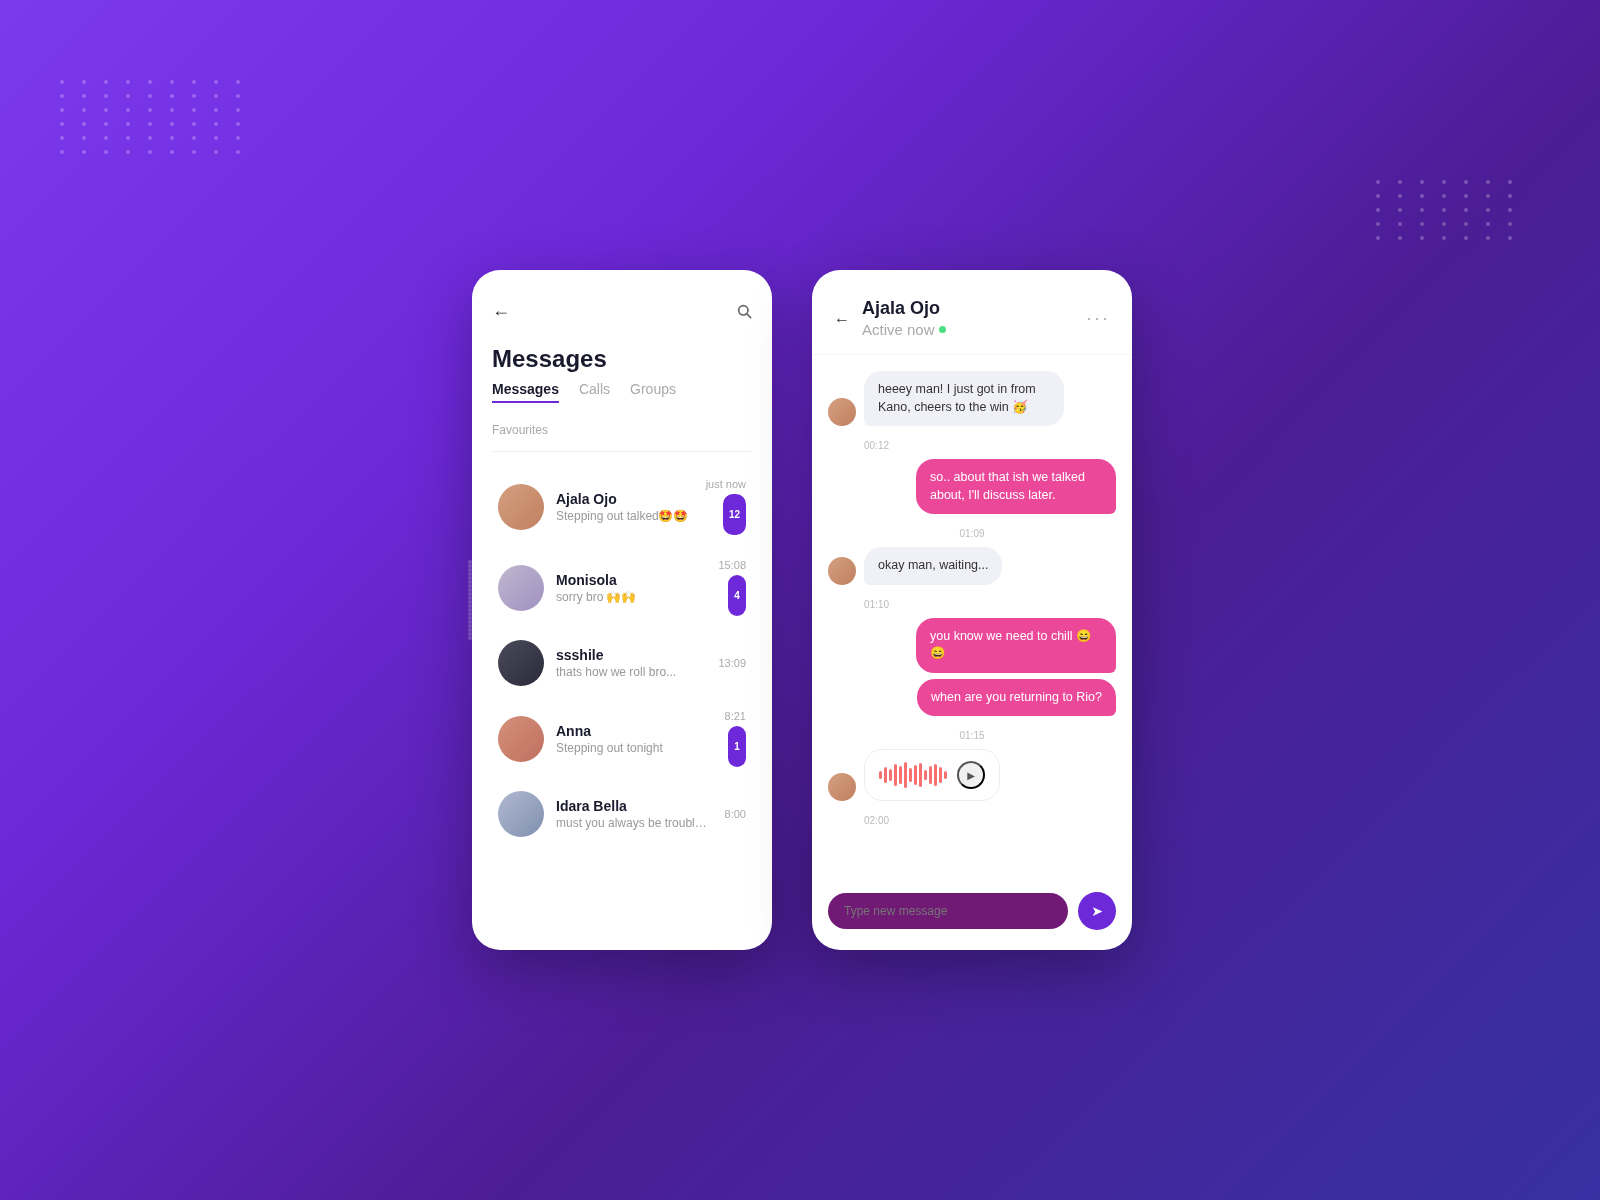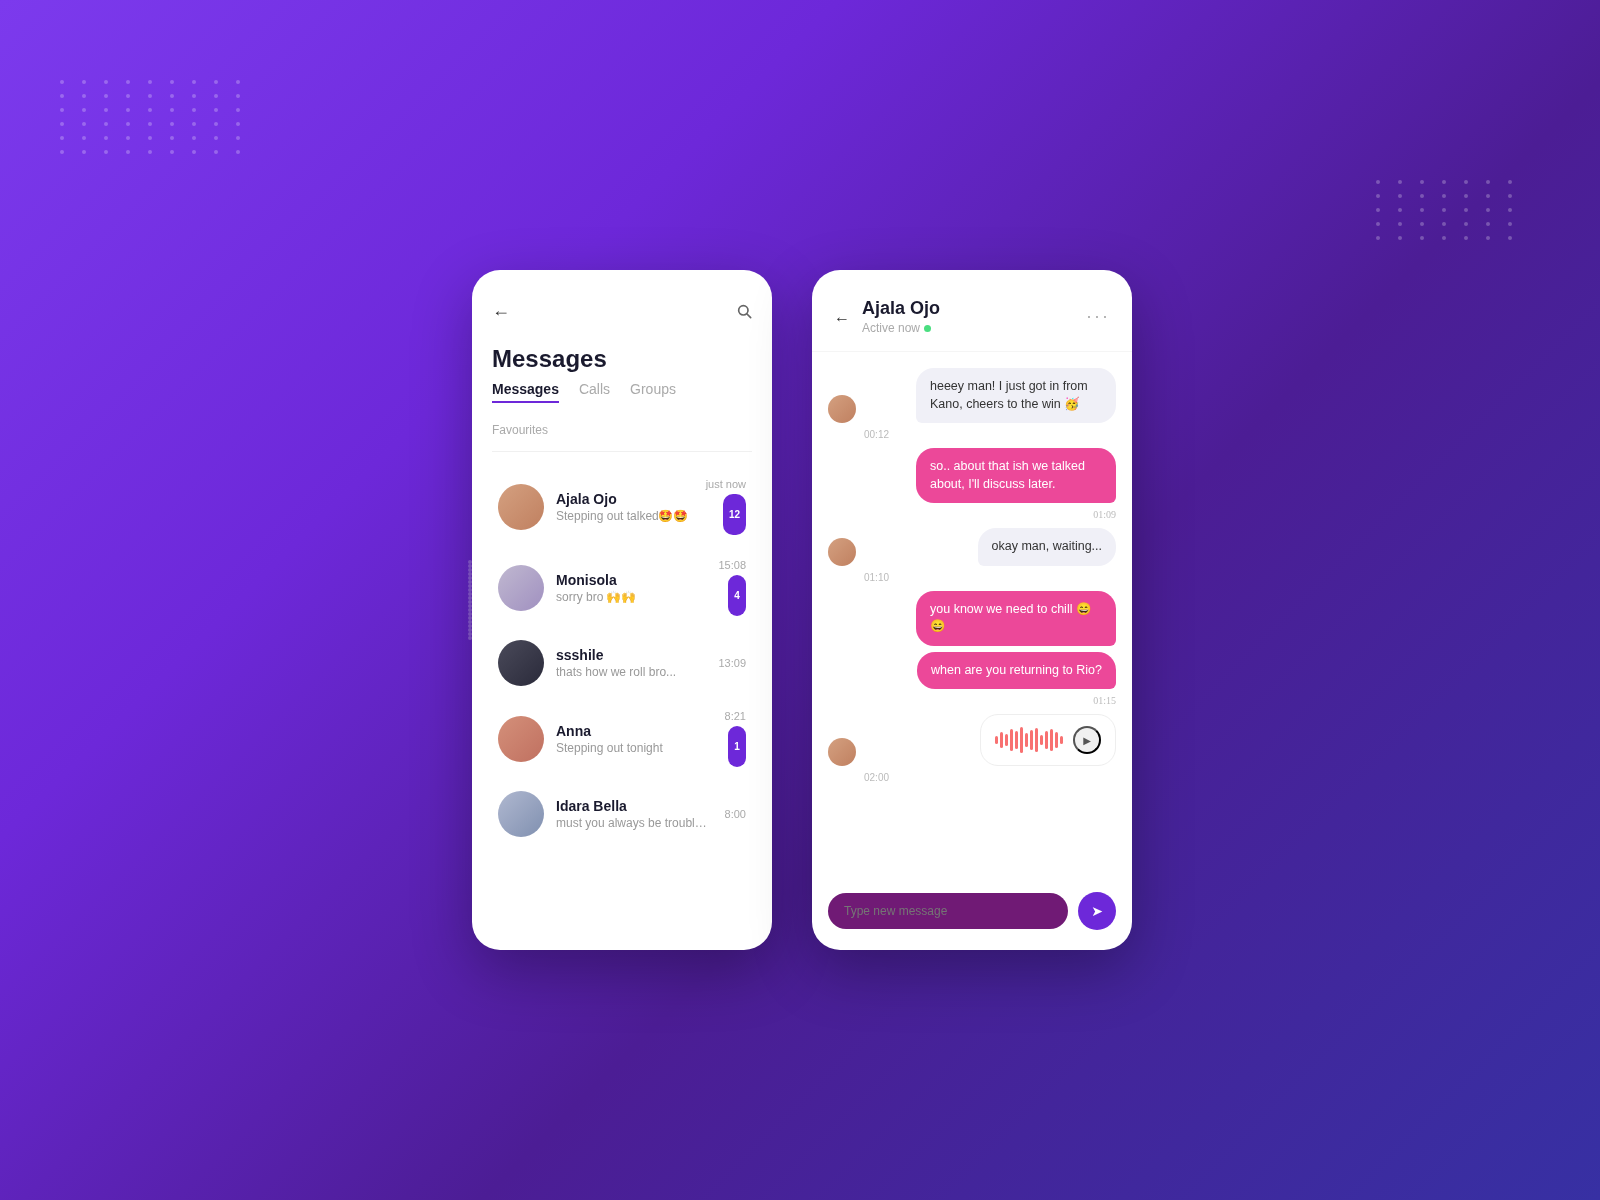--- a/index.html
+++ b/index.html
@@ -233,21 +233,21 @@
 
     .chat-header-info { flex: 1; }
 
     .chat-contact-name {
       font-size: 18px;
       font-weight: 700;
       color: #1a1a2e;
     }
 
     .chat-status {
-      font-size: 12px;
+      font-size: 15px;
       color: #aaa;
       display: flex;
       align-items: center;
       gap: 4px;
       margin-top: 2px;
     }
 
     .status-dot {
       width: 7px; height: 7px;
       background: #4ade80;
@@ -267,21 +267,21 @@
       flex-direction: column;
       gap: 6px;
       overflow-y: auto;
     }
 
     .bubble-row {
       display: flex;
       align-items: flex-end;
       gap: 8px;
     }
-    .bubble-row.received { justify-content: space-between; }
+    .bubble-row.received { justify-content: flex-start; }
     .bubble-row.sent { justify-content: flex-end; }
 
     .bubble-avatar {
       width: 28px; height: 28px;
       border-radius: 50%;
       background: #c4a484;
       flex-shrink: 0;
       font-size: 14px;
       display: flex; align-items: center; justify-content: center;
     }
@@ -303,24 +303,24 @@
     .bubble.sent {
       background: #ec4899;
       color: white;
       border-bottom-right-radius: 6px;
     }
 
     .timestamp {
       font-size: 10px;
       color: #bbb;
       text-align: center;
-      margin: 0 0 2px;
+      margin: 8px 0 2px;
     }
     .timestamp.left { text-align: left; padding-left: 36px; }
-    .timestamp.right { text-align: right; font-family: Liberation Serif, serif; }
+    .timestamp.right { text-align: center; }
 
     .audio-bubble {
       background: #fff;
       border: 1px solid #eee;
       border-radius: 18px;
       padding: 10px 14px;
       display: flex;
       align-items: center;
       gap: 10px;
       max-width: 200px;

